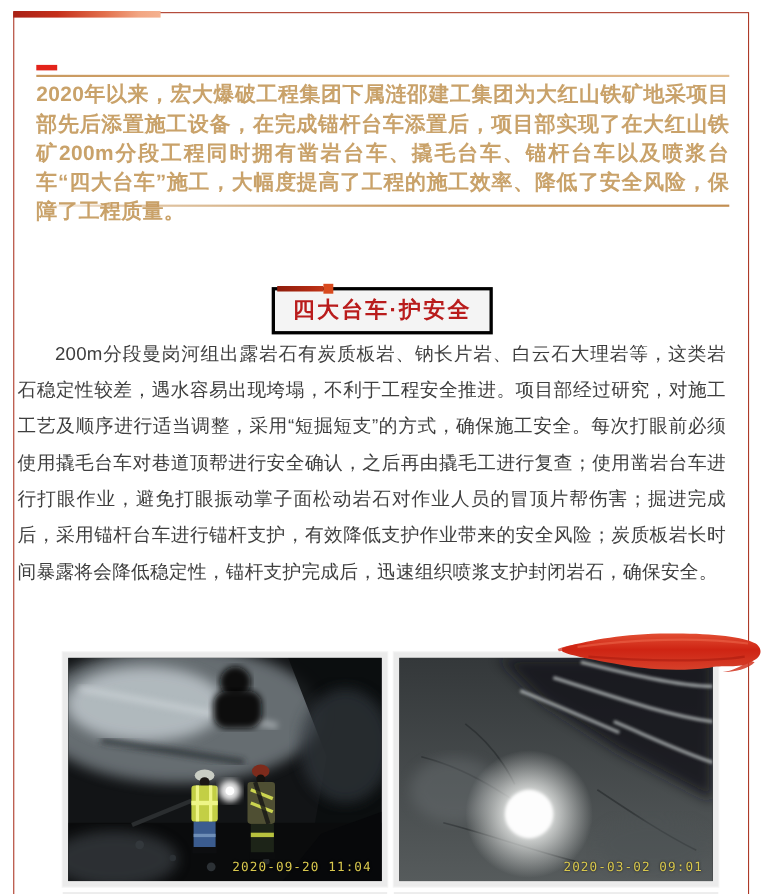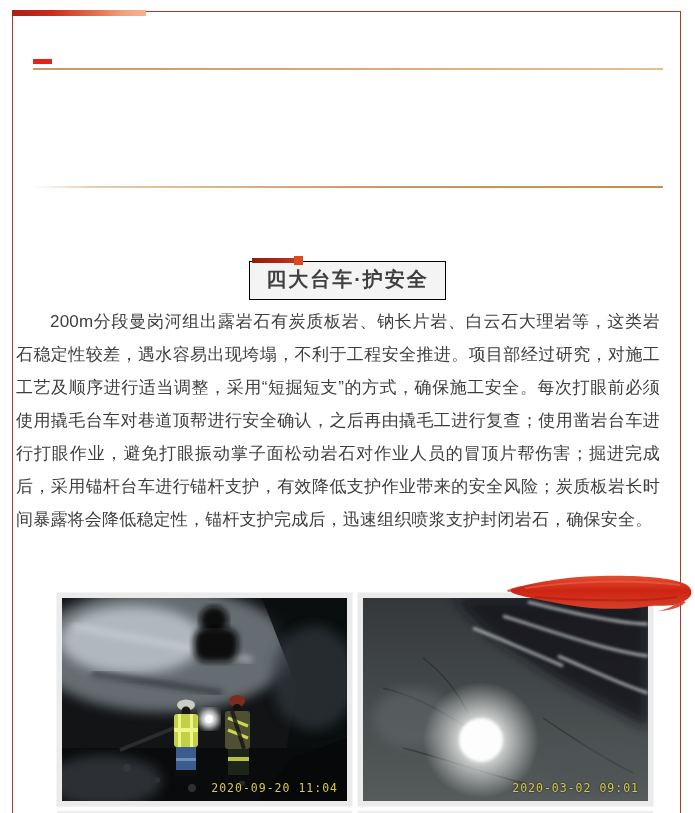--- a/index.html
+++ b/index.html
@@ -27,22 +27,22 @@
     font-size:19px;line-height:26.5px;font-weight:bold;color:#c9a26a;
     text-align:justify;letter-spacing:0.3px;
   }
   .divider-bottom{
     position:absolute;left:33px;top:186px;width:630px;height:2px;
     background:linear-gradient(90deg,rgba(201,153,95,0) 0%,rgba(201,153,95,0.5) 10%,#c9995f 55%,#c28e52 100%);
   }
   .badge-row{position:absolute;left:0;top:261px;width:695px;text-align:center;}
   .badge{
     display:inline-block;position:relative;background:#f4f4f4;
-    border:1px solid #000000;padding:4px 16px 6px;
-    font-size:20px;font-weight:bold;color:#404040;letter-spacing:2px;
+    border:3px solid #000000;padding:4px 16px 6px;
+    font-size:20px;font-weight:bold;color:#b91c1c;letter-spacing:2px;
   }
   .badge-bar{
     position:absolute;top:-4px;left:2px;width:42px;height:5px;
     background:linear-gradient(90deg,#8e1d0c 0%,#b12a12 70%,#c03618 100%);
   }
   .badge-sq{position:absolute;top:-6px;left:44px;width:9px;height:9px;background:#d94a1e;}
   .body-text{
     position:absolute;left:16px;top:305px;width:644px;margin:0;
     font-size:17px;line-height:33px;color:#3e3e3e;
     text-align:justify;text-indent:2em;letter-spacing:0.2px;
@@ -72,20 +72,21 @@
 
 <div class="page">
 
   <div class="content-frame"></div>
 
   <div class="top-accent"></div>
 
   <div class="red-dash"></div>
   <div class="divider-top"></div>
 
+  <p class="intro">2020年以来，宏大爆破工程集团下属涟邵建工集团为大红山铁矿地采项目部先后添置施工设备，在完成锚杆台车添置后，项目部实现了在大红山铁矿200m分段工程同时拥有凿岩台车、撬毛台车、锚杆台车以及喷浆台车“四大台车”施工，大幅度提高了工程的施工效率、降低了安全风险，保障了工程质量。</p>
 
   <div class="divider-bottom"></div>
 
   <div class="badge-row">
     <div class="badge">
       <span class="badge-bar"></span>
       <span class="badge-sq"></span>
       <span>四大台车·护安全</span>
     </div>
   </div>

